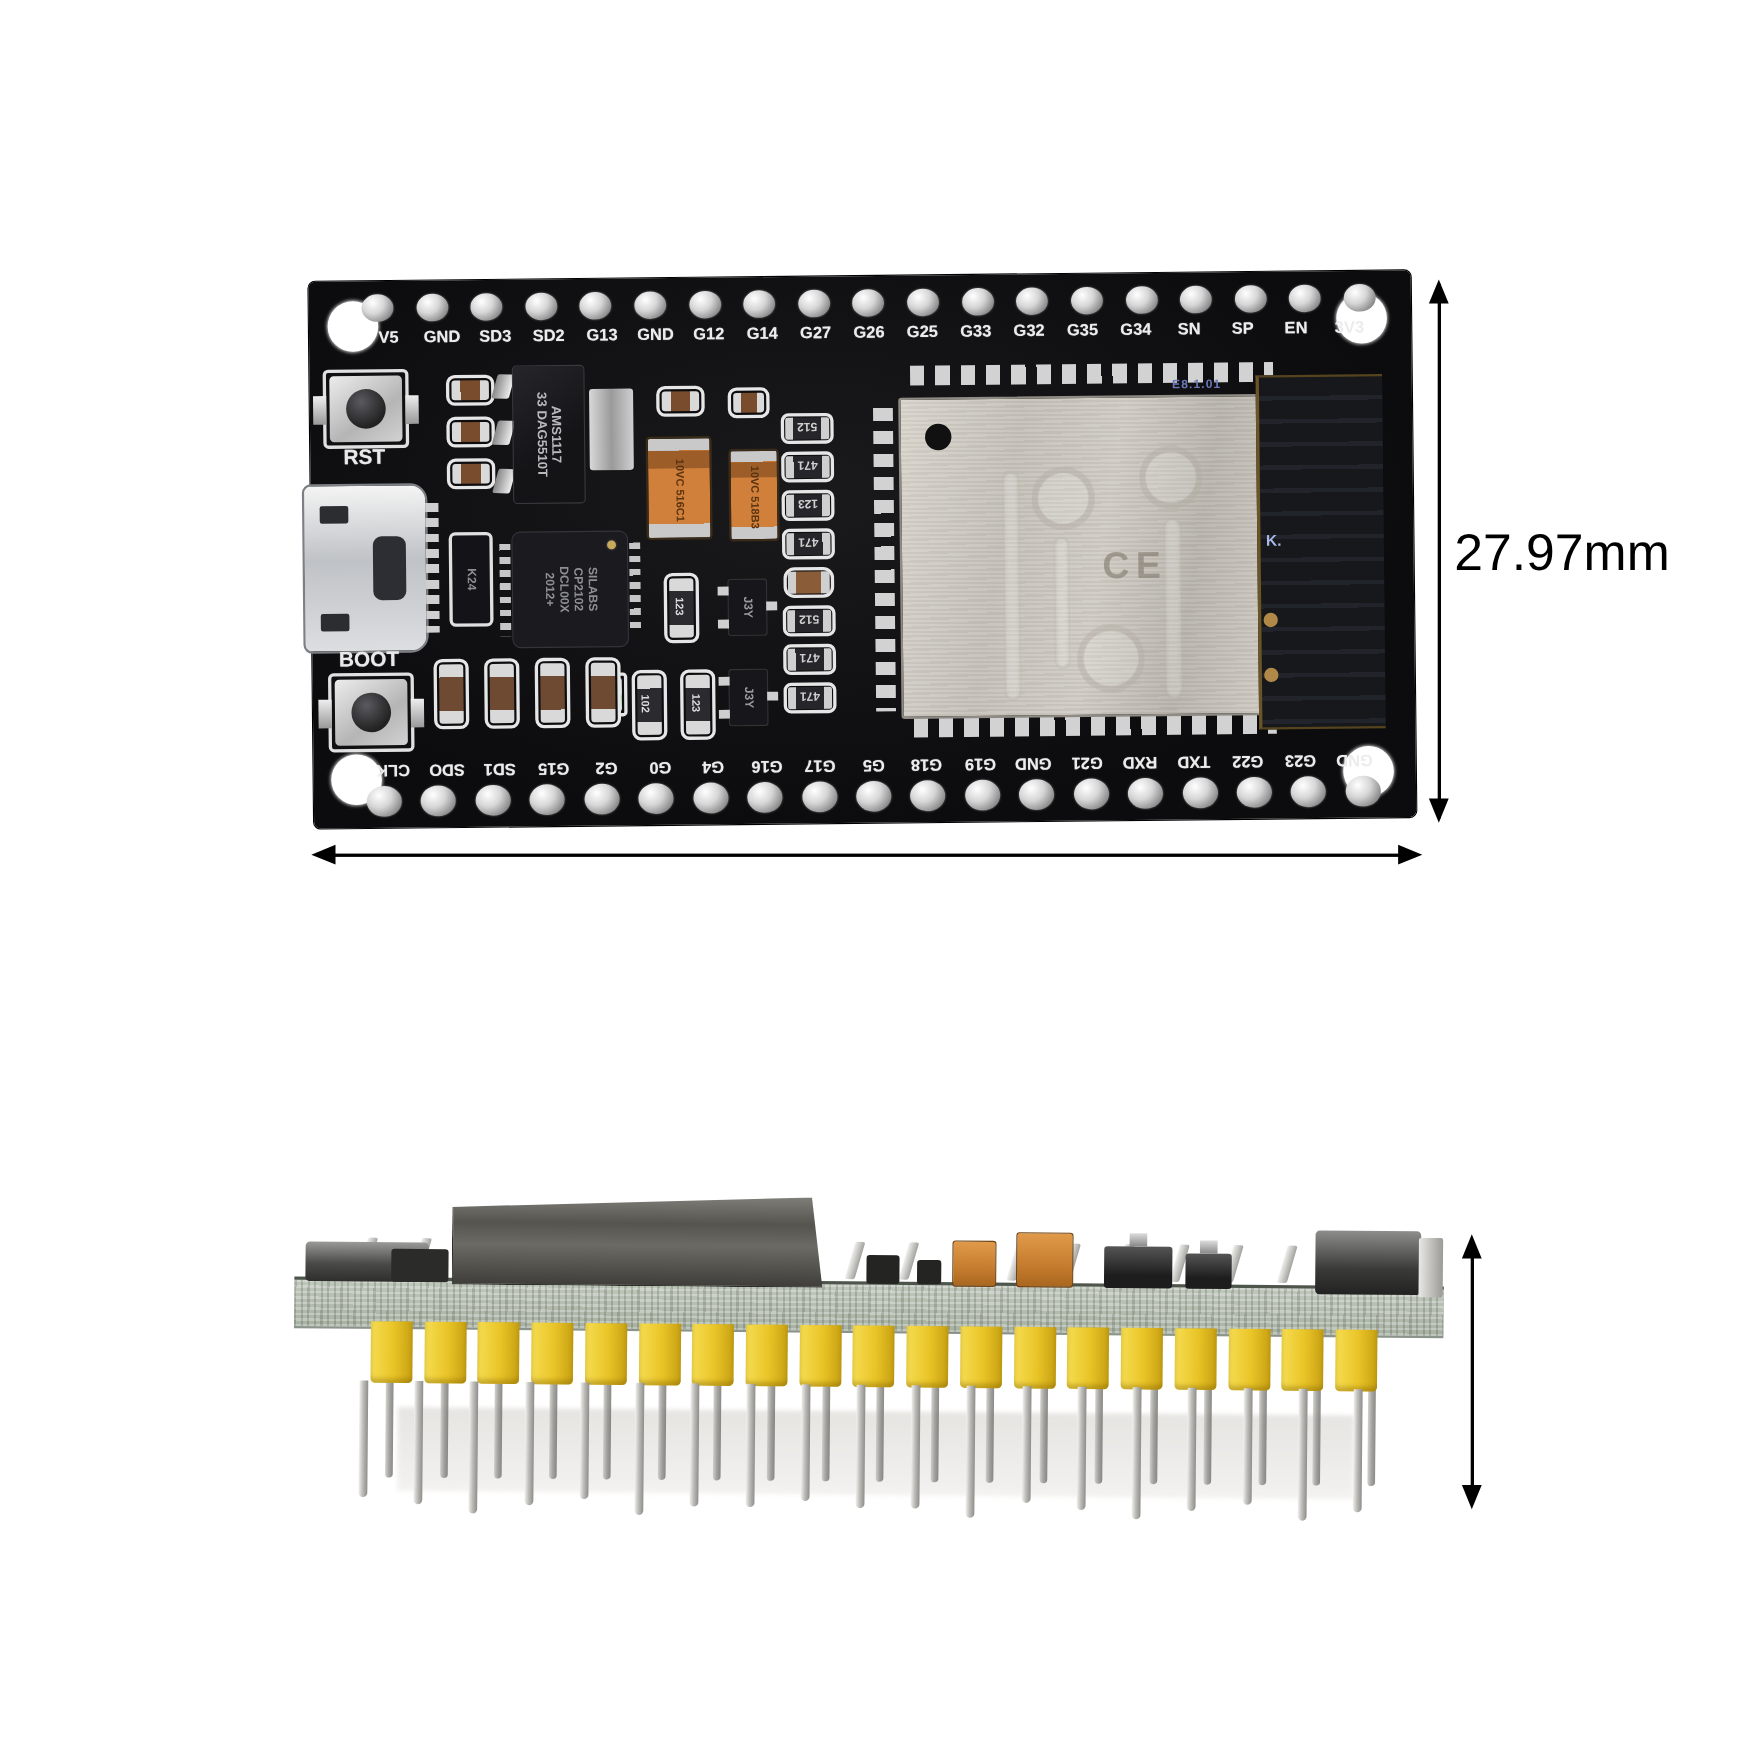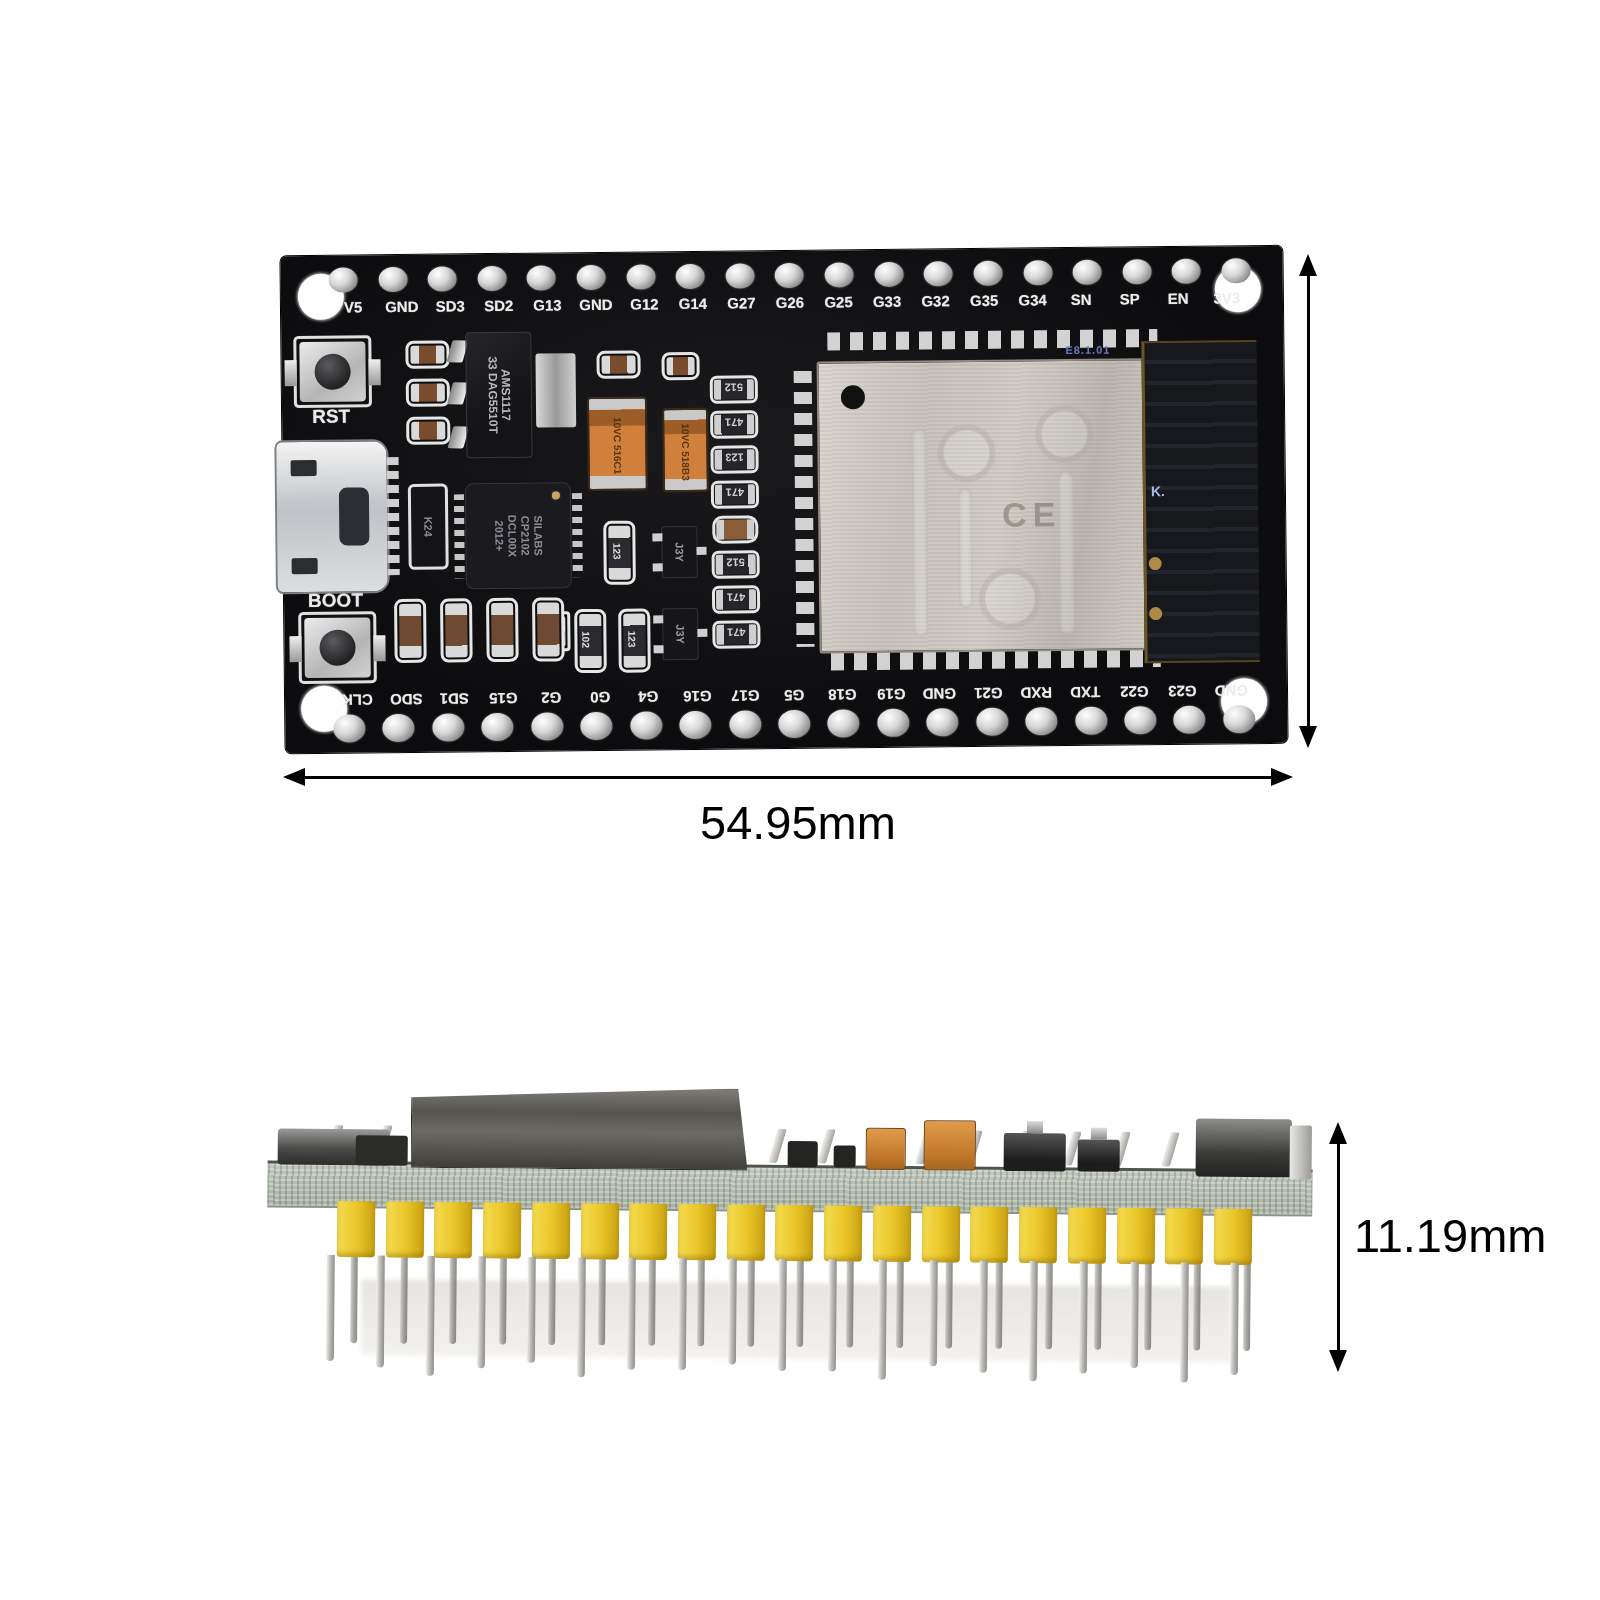--- a/index.html
+++ b/index.html
@@ -474,25 +474,25 @@
         <div class="via" style="top:264px;"></div>
       </div>
       <div class="mod-rev" style="left:272px;top:18px;">E8.1.01</div>
       <div class="mod-k" style="left:356px;top:158px;">K.</div>
     </div>
   </div>
 
   <div class="dimline-v" style="left:1307px;top:258px;height:486px;"></div>
   <div class="arr up" style="left:1299px;top:254px;"></div>
   <div class="arr down" style="left:1299px;top:726px;"></div>
+  <div class="dimlabel" style="left:1322px;top:474px;">27.97mm</div>
 
   <div class="dimline-h" style="left:290px;top:776px;width:996px;"></div>
   <div class="arr left" style="left:283px;top:768px;"></div>
   <div class="arr right" style="left:1271px;top:768px;"></div>
-  <div class="dimlabel" style="left:700px;top:795px;">54.95mm</div>
 
   <div class="board-side">
     <div class="refl"></div>
 
     <div class="pins-back">
         <div class="pin"></div>
         <div class="pin"></div>
         <div class="pin"></div>
         <div class="pin"></div>
         <div class="pin"></div>
@@ -591,15 +591,14 @@
         <div class="pin"></div>
         <div class="pin"></div>
         <div class="pin"></div>
         <div class="pin"></div>
       </div>
   </div>
 
   <div class="dimline-v" style="left:1337px;top:1128px;height:238px;"></div>
   <div class="arr up" style="left:1329px;top:1122px;"></div>
   <div class="arr down" style="left:1329px;top:1350px;"></div>
-  <div class="dimlabel" style="left:1354px;top:1208px;">11.19mm</div>
 
 </div>
 
 </body></html>

